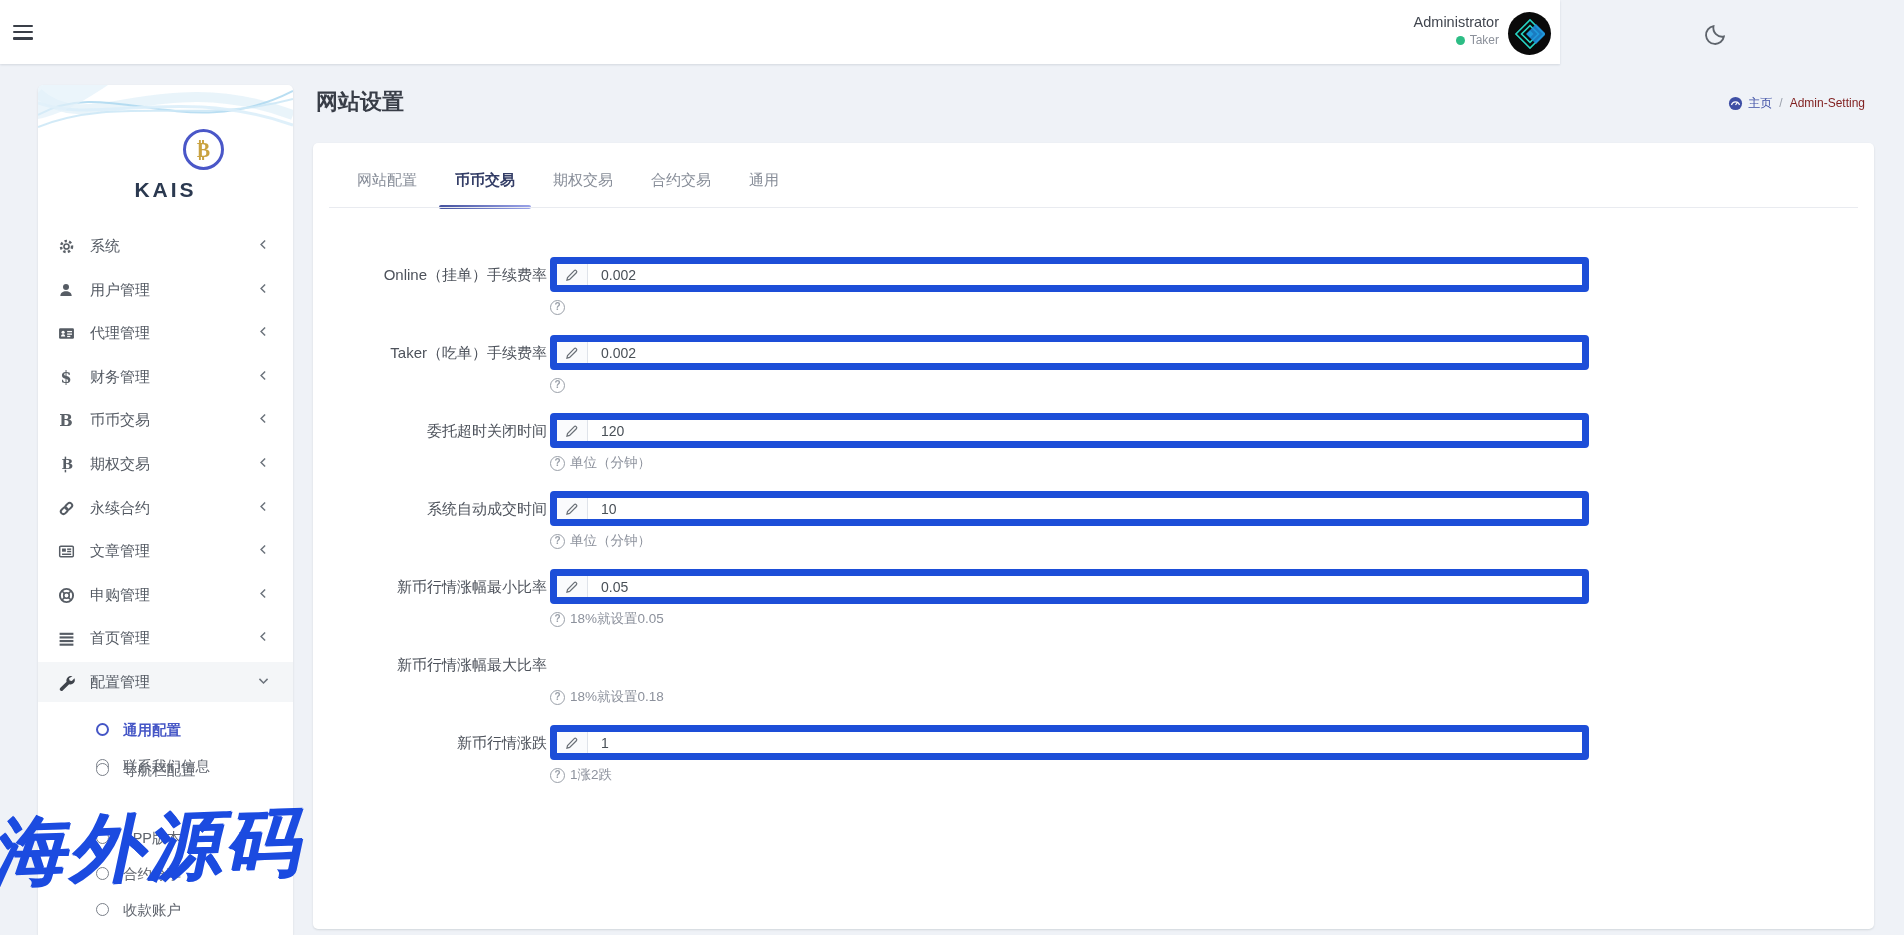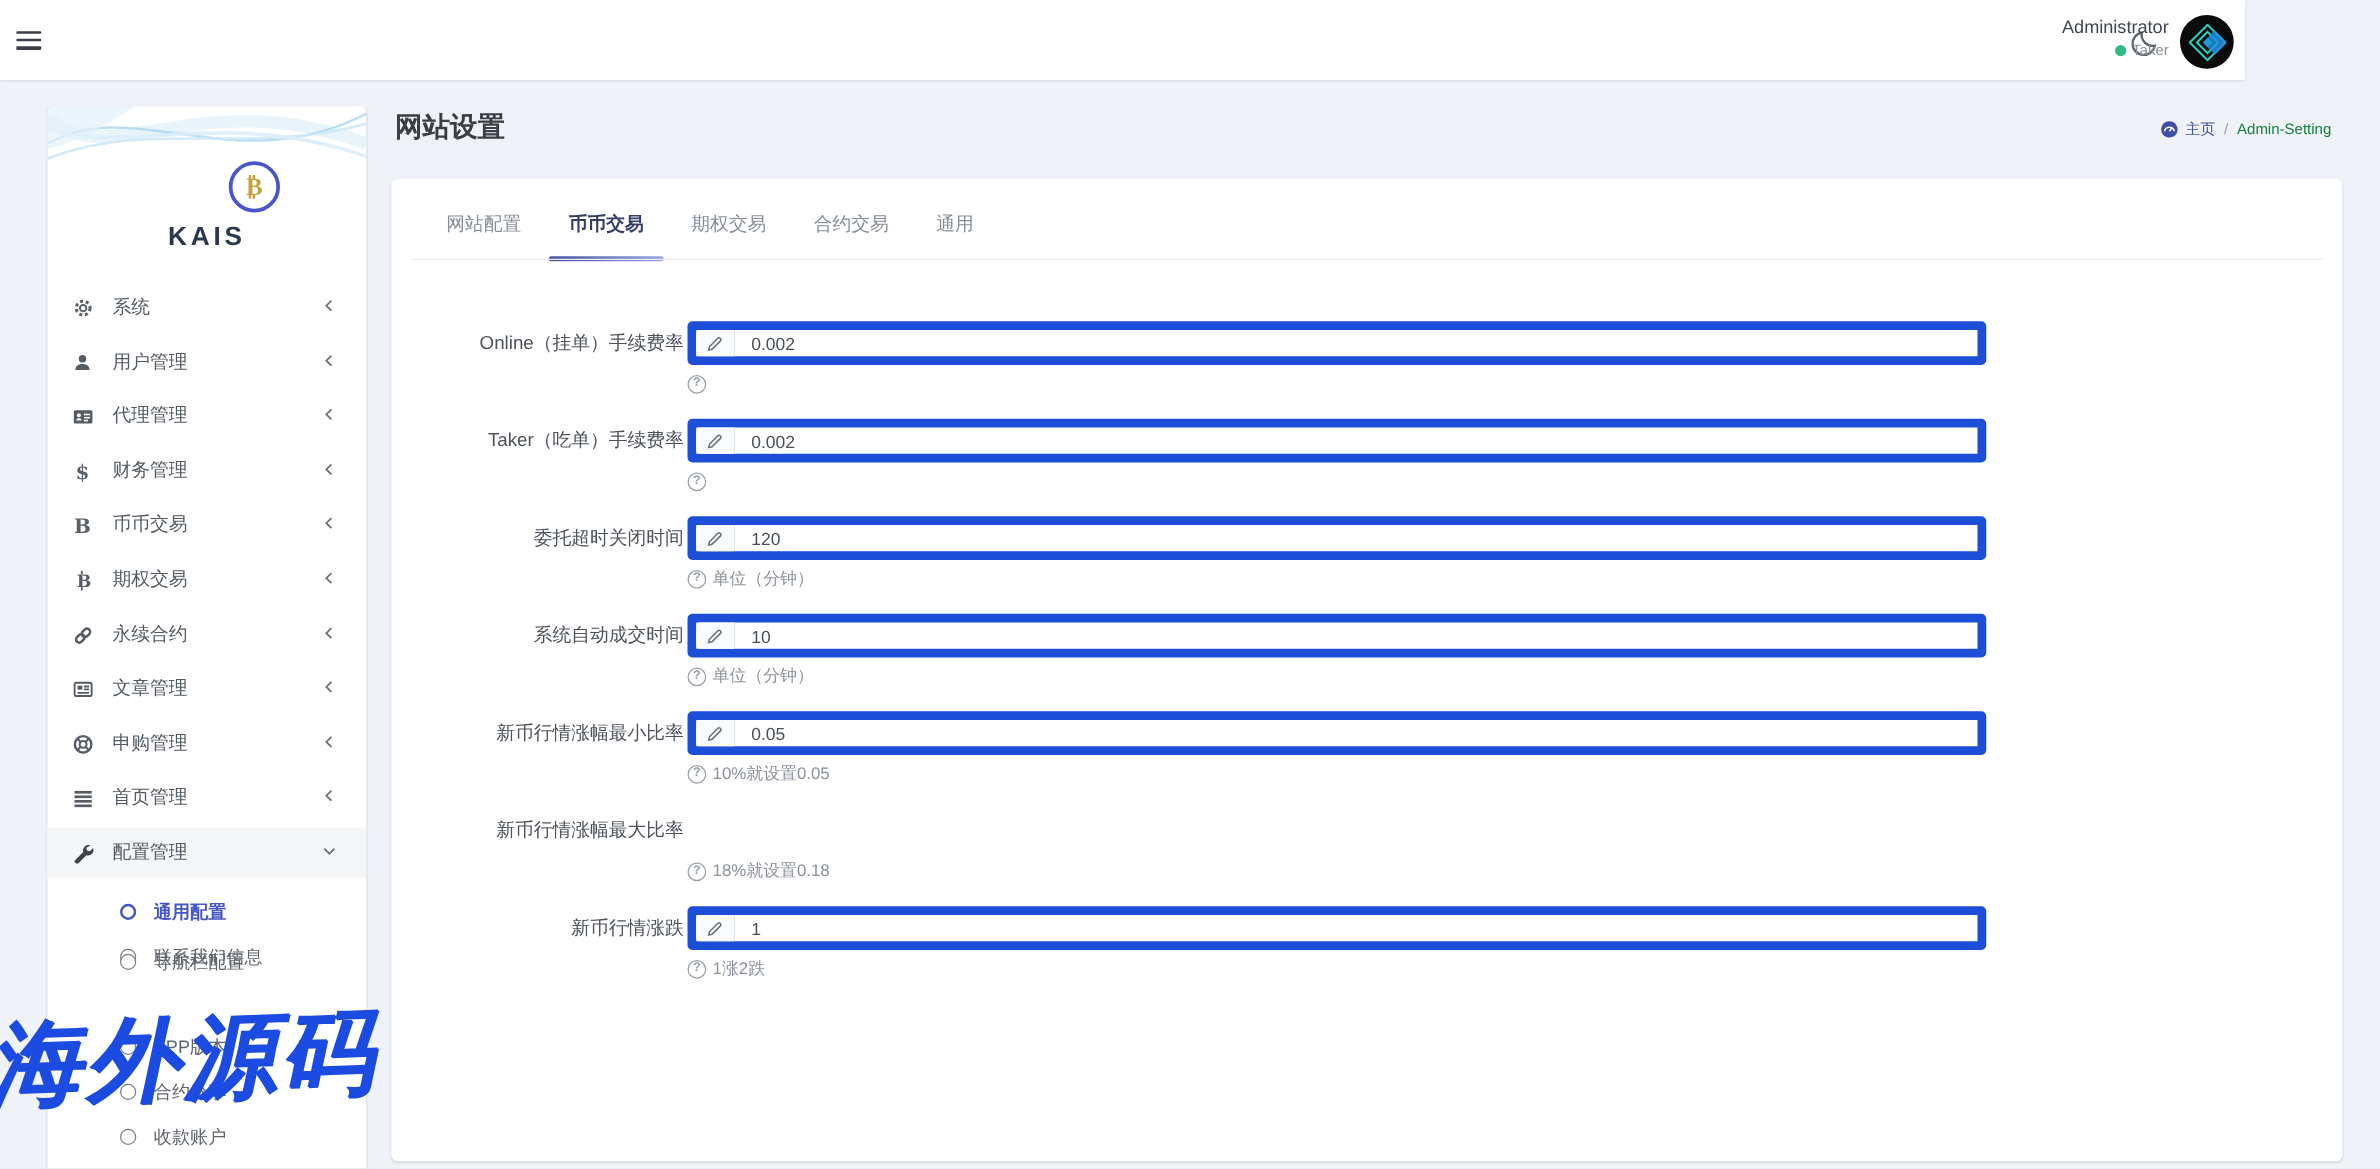--- a/index.html
+++ b/index.html
@@ -4,21 +4,21 @@
 <style>
   * { margin:0; padding:0; box-sizing:border-box; }
   html,body { background:#dfe3ea; }
   .screen{
     position:relative; width:1904px; height:935px; overflow:hidden;
     background:#eff2f7;
     font-family:"Liberation Sans","DejaVu Sans",sans-serif;
     color:#495057;
   }
   
-  .topbar{ position:absolute; left:0; top:0; width:1796px; height:64px; background:#fff;
+  .topbar{ position:absolute; left:0; top:0; width:1560px; height:64px; background:#fff;
            box-shadow:0 1px 2px rgba(15,34,58,.12); z-index:5; }
   .hamburger{ position:absolute; left:13px; top:21px; width:22px; height:22px; cursor:pointer; }
   .hamburger span{ display:block; width:20px; height:2.6px; background:#3a3f48; margin:3.6px 0; border-radius:1px; }
   .moon-btn{ position:absolute; left:1702px; top:22px; width:28px; height:28px; cursor:pointer; }
   .userblk{ position:absolute; right:61px; top:13px; text-align:right; }
   .user-name{ font-size:14.5px; color:#41464f; line-height:19px; }
   .user-status{ font-size:12px; color:#8b909a; line-height:17px; display:flex; align-items:center; justify-content:flex-end; gap:5px;}
   .dot{ width:9px; height:9px; border-radius:50%; background:#2dbd85; display:inline-block; }
   .avatar{ position:absolute; right:9px; top:12px; width:43px; height:43px; border-radius:50%;
            background:#0a0a0a; display:flex; align-items:center; justify-content:center; cursor:pointer; overflow:hidden;}
@@ -42,21 +42,21 @@
                   border:1.6px solid #7a7f89; background:#fff;}
   .subitem .slabel{ position:absolute; left:85px; top:0; line-height:30px; font-size:14.5px; color:#5f646d;}
   .subitem.active .ring{ border-color:#4556c6; border-width:2px; }
   .subitem.active .slabel{ color:#4556c6; font-weight:bold; }
   .ficon{ font-family:"DejaVu Serif","Liberation Serif",serif; font-weight:bold; font-size:17px; }
   
   .page-title{ position:absolute; left:316px; top:87px; font-size:22px; font-weight:600; color:#383d47; }
   .breadcrumb{ position:absolute; right:39px; top:92px; height:22px; display:flex; align-items:center; gap:7px; font-size:12px; }
   .bc-home{ color:#3e4fa5; display:flex; align-items:center; gap:5px; cursor:pointer;}
   .bc-sep{ color:#9aa0ab; }
-  .bc-cur{ color:#15803d; }
+  .bc-cur{ color:#7f1d1d; }
   
   .card{ position:absolute; left:313px; top:143px; width:1561px; height:786px; background:#fff;
          border-radius:5px; box-shadow:0 1px 2px rgba(56,65,74,.15); }
   .tabs{ position:absolute; left:28px; top:23px; height:30px; display:flex; gap:6px; }
   .tab{ padding:0 16px; line-height:28px; font-size:15px; color:#878d98; cursor:pointer; position:relative; white-space:nowrap;}
   .tab.active{ color:#333d66; font-weight:bold; }
   .tab.active::after{ content:""; position:absolute; left:0; right:0; bottom:-13px; height:4px; border-radius:2px;
                       background:linear-gradient(90deg,#46539f,#9aa3e8); }
   .tabline{ position:absolute; left:16px; right:16px; top:64px; height:1px; background:#e9ebf0; }
   
@@ -409,21 +409,21 @@
     <div class="igroup" style="top:426px">
       <span class="iprepend">
           <svg width="14" height="14" viewBox="0 0 16 16" fill="none" stroke="#6a7077" stroke-width="1.4">
             <path d="M2.2 13.8l.7-3L10.6 3a1.5 1.5 0 0 1 2.1 0l.3.3a1.5 1.5 0 0 1 0 2.1l-7.7 7.7-3.1.7z"></path>
           </svg>
         </span>
       <input value="0.05" style="">
     </div>
     <div class="hint" style="top:467px">
       <span class="qmark">?</span>
-      <span>10%就设置0.05</span>
+      <span>18%就设置0.05</span>
     </div>
 
     <div class="frow-label" style="top:504px">新币行情涨幅最大比率</div>
     <div class="hint" style="top:545px">
       <span class="qmark">?</span>
       <span>18%就设置0.18</span>
     </div>
 
     <div class="frow-label" style="top:582px">新币行情涨跌</div>
     <div class="igroup" style="top:582px">

